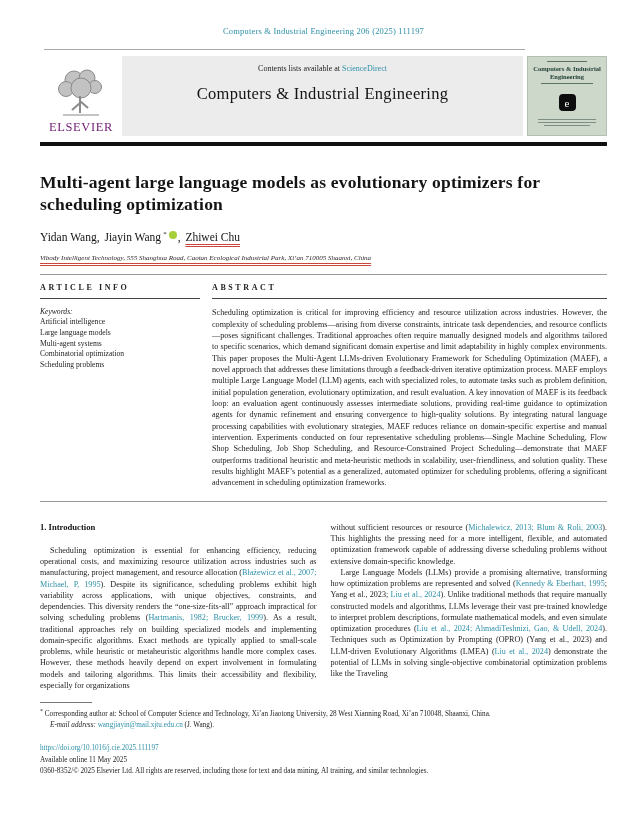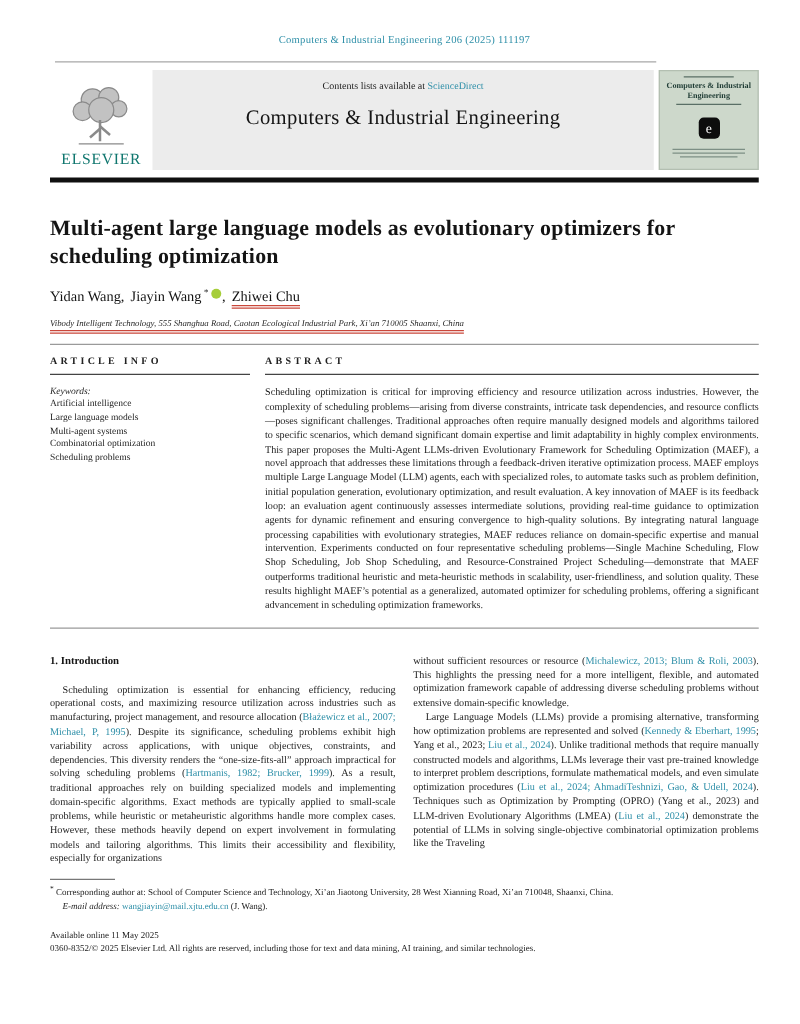--- a/index.html
+++ b/index.html
@@ -9,21 +9,21 @@
     -webkit-font-smoothing:antialiased;
   }
   .page{width:640px;height:688px;box-sizing:border-box;padding:0 33px 0 40px;position:relative;}
   .link{color:#2e8fa8;text-decoration:none;cursor:pointer;}
   
   .jref{padding-top:26px;text-align:center;font-size:8.5px;color:#2e8fa8;letter-spacing:.2px;}
   .toprule{border-top:1px solid #a8a8a8;margin:13px 82px 6px 4px;}
   
   .header-row{display:flex;align-items:stretch;height:80px;}
   .elsevier{width:82px;display:flex;flex-direction:column;align-items:center;justify-content:flex-end;padding-bottom:1px;}
-  .els-text{font-size:12.5px;color:#0f766e;letter-spacing:.6px;margin-top:1px;font-family:"Liberation Serif",serif;}
+  .els-text{font-size:12.5px;color:#701a75;letter-spacing:.6px;margin-top:1px;font-family:"Liberation Serif",serif;}
   .band{flex:1;background:#ececec;text-align:center;padding-top:8px;box-sizing:border-box;}
   .contents-line{font-size:8px;color:#222;}
   .jtitle{font-size:16.5px;color:#141414;margin:11px 0 12px;letter-spacing:.3px;}
   .homepage-line{font-size:8px;color:#222;}
   .cover{width:80px;margin-left:4px;background:#cdd8cb;border:1px solid #b3bfb1;box-sizing:border-box;
          display:flex;flex-direction:column;align-items:center;padding:4px 4px;}
   .cover-topline{width:40px;border-top:1px solid #5a6f66;margin-bottom:3px;}
   .cover-title{font-size:6.5px;line-height:7.5px;text-align:center;color:#1d3a33;font-weight:bold;}
   .cover-rule{width:52px;border-top:1px solid #5a6f66;margin:3px 0 6px;}
   .cover-logo{width:17px;height:17px;background:#0d0d0d;border-radius:4px;color:#fff;
@@ -165,17 +165,18 @@
     <div>
       <sup>*</sup><span> Corresponding author at: School of Computer Science and Technology, Xi’an Jiaotong University, 28 West Xianning Road, Xi’an 710048, Shaanxi, China.</span>
     </div>
     <div class="indent">
       <span class="em">E-mail address:</span>
       <span class="link">wangjiayin@mail.xjtu.edu.cn</span><span> (J. Wang).</span>
     </div>
   </div>
 
   <div class="footer">
+    <span class="link doi">https://doi.org/10.1016/j.cie.2025.111197</span>
     <div>Available online 11 May 2025</div>
     <div>0360-8352/© 2025 Elsevier Ltd. All rights are reserved, including those for text and data mining, AI training, and similar technologies.</div>
   </div>
 
 </div>
 
 </body></html>

